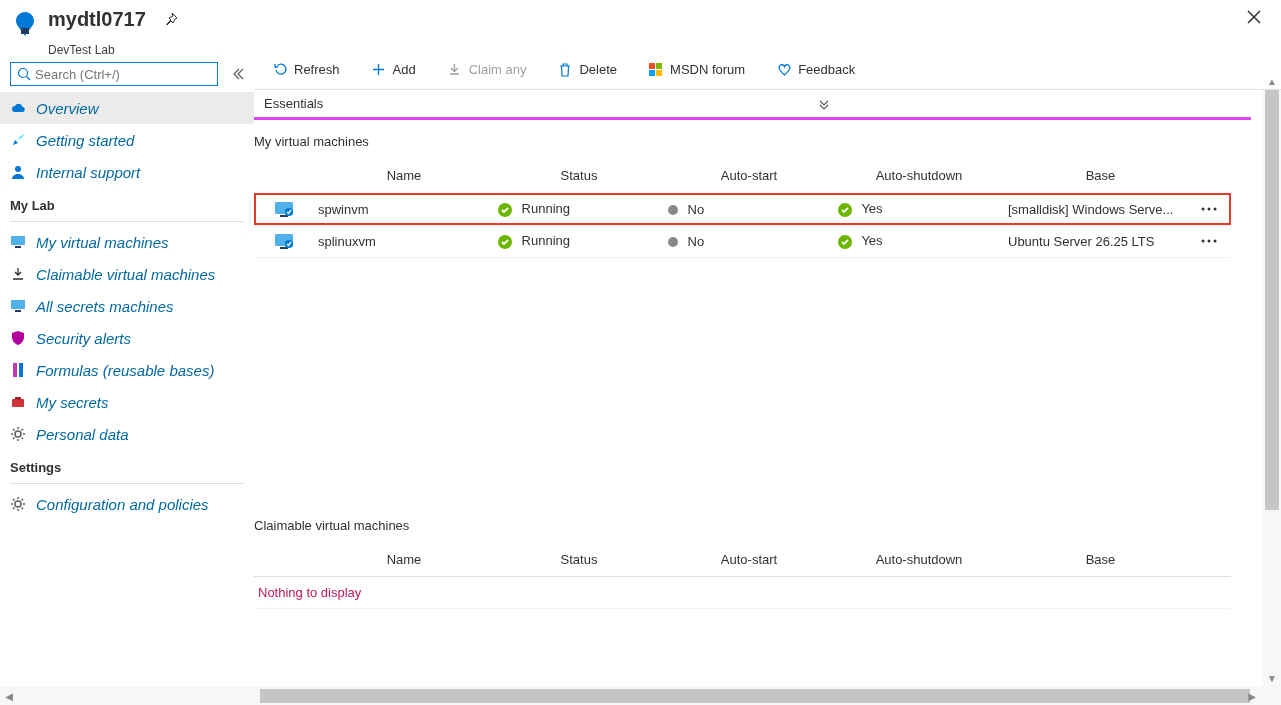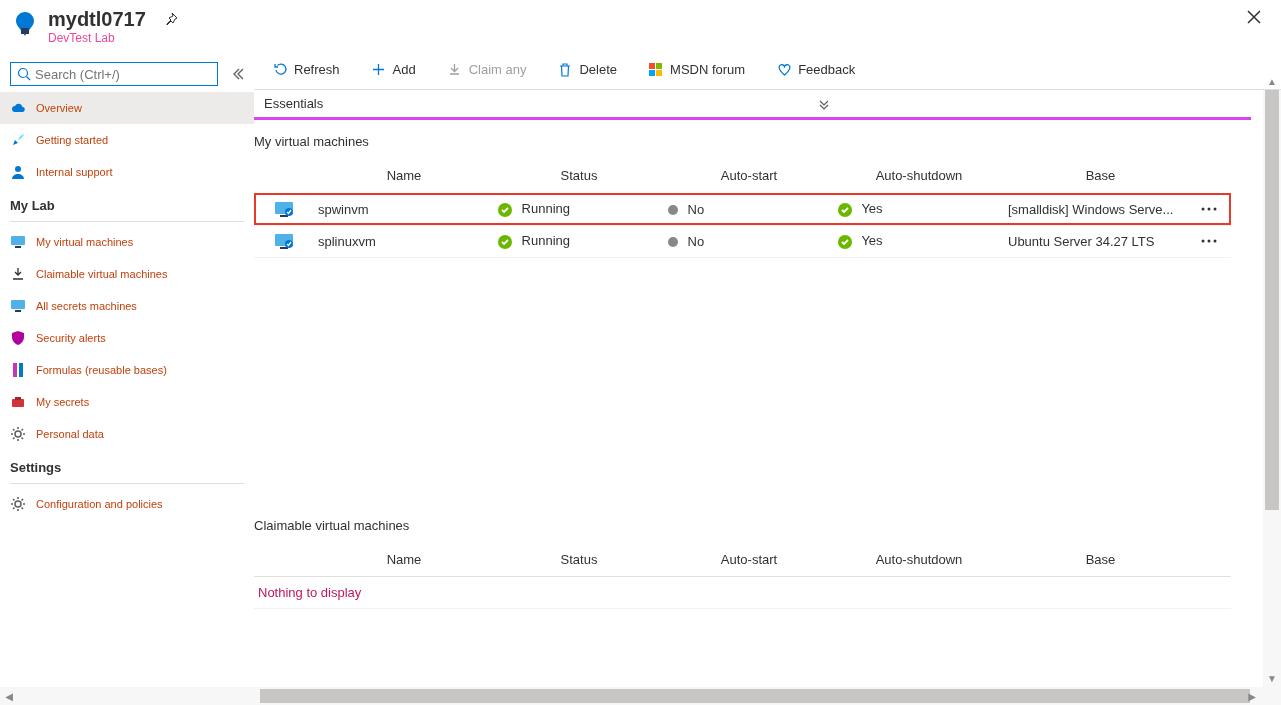--- a/index.html
+++ b/index.html
@@ -5,37 +5,37 @@
   * { box-sizing: border-box; margin: 0; padding: 0; font-family: "Segoe UI", Arial, sans-serif; }
   body { background: #fff; color: #323130; font-size: 13px; width: 1281px; height: 705px; overflow: hidden; position: relative; }
 
   
   .header { display: flex; align-items: flex-start; padding: 8px 16px 4px 10px; position: relative; height: 50px; }
   .header-icon { width: 30px; height: 30px; margin-top: 2px; margin-right: 8px; }
   .header-title-block { display: flex; flex-direction: column; }
   .header-title-row { display: flex; align-items: center; }
   .header-title { font-size: 20px; font-weight: 600; color: #323130; }
   .pin-icon { margin-left: 18px; cursor: pointer; }
-  .header-sub { font-size: 12px; color: #ec4899; margin-top: 0px; }
+  .header-sub { font-size: 12px; color: #404040; margin-top: 12px; }
   .close-btn { position: absolute; right: 20px; top: 10px; cursor: pointer; font-size: 18px; }
 
   .body-wrap { display: flex; height: calc(100% - 50px - 18px); }
 
   
   .sidebar { width: 254px; min-width: 254px; border-right: none; padding: 8px 0 0 0; position: relative; }
   .search-wrap { padding: 4px 10px 6px 10px; display:flex; align-items:center; }
   .search-box { display: flex; align-items: center; border: 1px solid #0078d4; height: 24px; padding: 0 6px; flex:1; }
   .search-box input { border: none; outline: none; font-size: 13px; width: 100%; background: transparent; }
   .search-icon { margin-right: 4px; }
   .collapse-btn { margin-left: 14px; cursor:pointer; color:#605e5c; }
 
   .nav-item { display: flex; align-items: center; height: 32px; padding: 0 10px; cursor: pointer; gap: 10px; }
   .nav-item.selected { background: #edebe9; }
   .nav-item .ni-icon { width: 16px; height: 16px; display:flex; align-items:center; justify-content:center; }
-  .nav-item .ni-label { font-size: 11px; color: #c2410c; }
+  .nav-item .ni-label { font-size: 15px; color: #0369a1; font-style: italic; }
   .nav-section { font-size: 13px; font-weight: 600; padding: 10px 10px 6px 10px; color:#323130; }
   .nav-divider { height:1px; background:#e1dfdd; margin: 2px 10px 4px 10px; }
 
   
   .main { flex: 1; padding: 0; overflow: hidden; position: relative; }
   .toolbar { display: flex; align-items: center; height: 40px; padding: 0 0 0 8px; border-bottom: 1px solid #e1dfdd; gap: 11px; }
   .tool-btn { display: flex; align-items: center; height: 100%; padding: 0 10px; cursor: pointer; gap: 6px; color:#323130; }
   .tool-btn.disabled { color: #a19f9d; cursor: default; }
   .tool-btn .ti { width:16px; height:16px; display:flex; align-items:center; justify-content:center; }
 
@@ -361,21 +361,21 @@
               <td>splinuxvm</td>
               <td><span class="dot dot-ok"><svg width="14" height="14" viewBox="0 0 14 14">
                     <circle cx="7" cy="7" r="7" fill="#6bb700"></circle>
                     <path d="M4 7l2 2 4-4" stroke="#fff" stroke-width="1.8" fill="none"></path>
                   </svg></span> Running</td>
               <td><span class="dot dot-grey"></span> No</td>
               <td><span class="dot dot-ok"><svg width="14" height="14" viewBox="0 0 14 14">
                     <circle cx="7" cy="7" r="7" fill="#6bb700"></circle>
                     <path d="M4 7l2 2 4-4" stroke="#fff" stroke-width="1.8" fill="none"></path>
                   </svg></span> Yes</td>
-              <td>Ubuntu Server 34.27 LTS</td>
+              <td>Ubuntu Server 26.25 LTS</td>
               <td class="more-dots">
                 <svg width="16" height="4" viewBox="0 0 16 4">
                   <circle cx="2" cy="2" r="1.5" fill="#323130"></circle>
                   <circle cx="8" cy="2" r="1.5" fill="#323130"></circle>
                   <circle cx="14" cy="2" r="1.5" fill="#323130"></circle>
                 </svg>
               </td>
             </tr>
           </tbody>
       </table>

